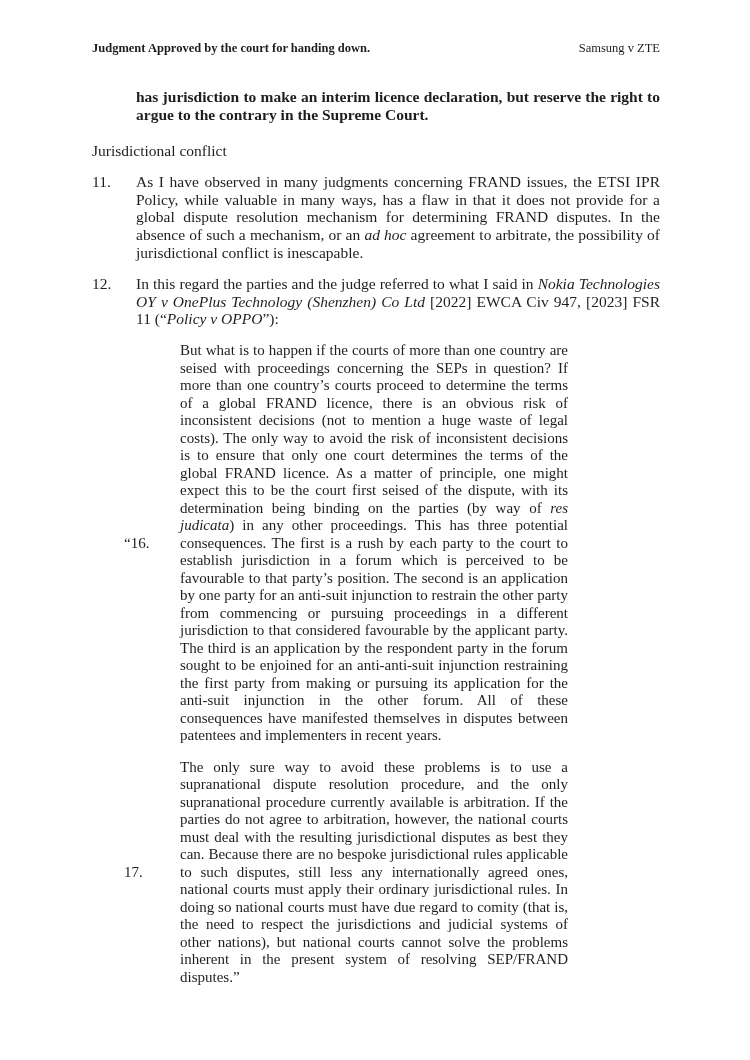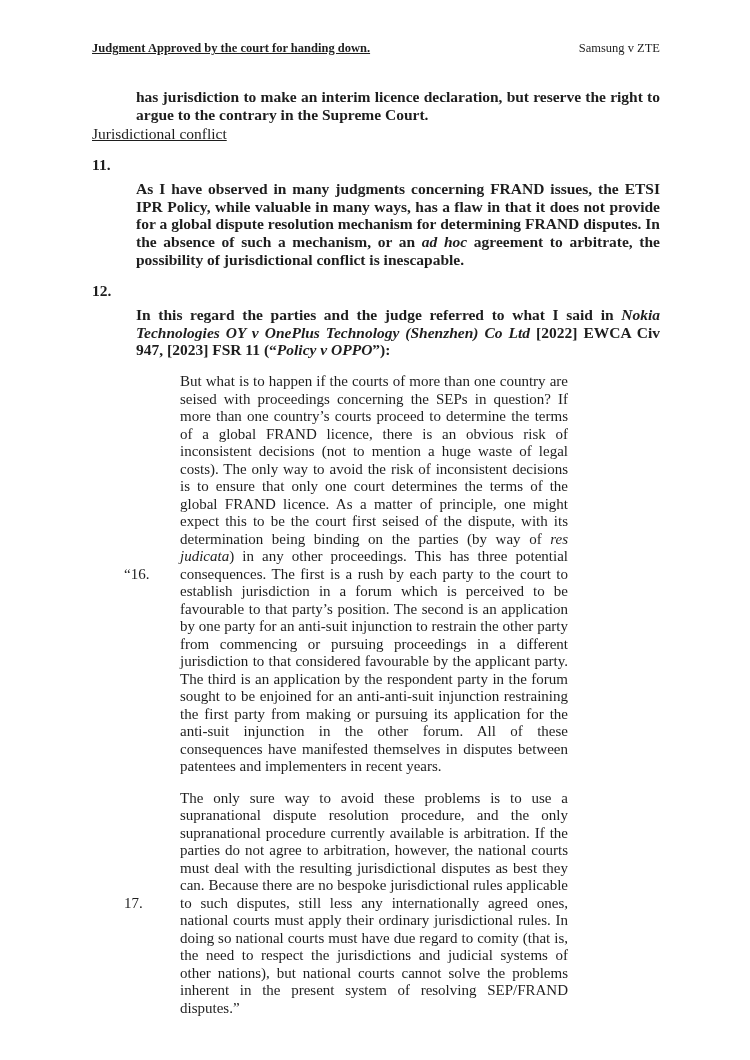--- a/index.html
+++ b/index.html
@@ -20,52 +20,48 @@
   }
   .header {
     display: flex;
     justify-content: space-between;
     align-items: baseline;
     font-size: 12.5px;
     line-height: 1.15;
   }
   .header-left {
     font-weight: bold;
-    text-decoration: underline;
   }
   .header-right {
     font-weight: normal;
   }
   .doc-body {
     font-size: 15.5px;
     line-height: 17.8px;
   }
   .intro {
     margin-top: 33px;
     margin-left: 44px;
     text-align: justify;
     font-weight: bold;
   }
   .section-heading {
-    margin-top: 1px;
-    text-decoration: underline;
+    margin-top: 18px;
   }
   .para {
     display: flex;
     margin-top: 13px;
-    font-weight: bold;
   }
   .para-num {
     width: 44px;
     flex-shrink: 0;
   }
   .para-text {
     flex: 1;
     text-align: justify;
-    margin-top: 24px;
   }
   .quote-block {
     margin-left: 38px;
     width: 438px;
   }
   .quote-para {
     display: flex;
     margin-top: 14px;
     font-size: 15px;
     line-height: 17.5px;

